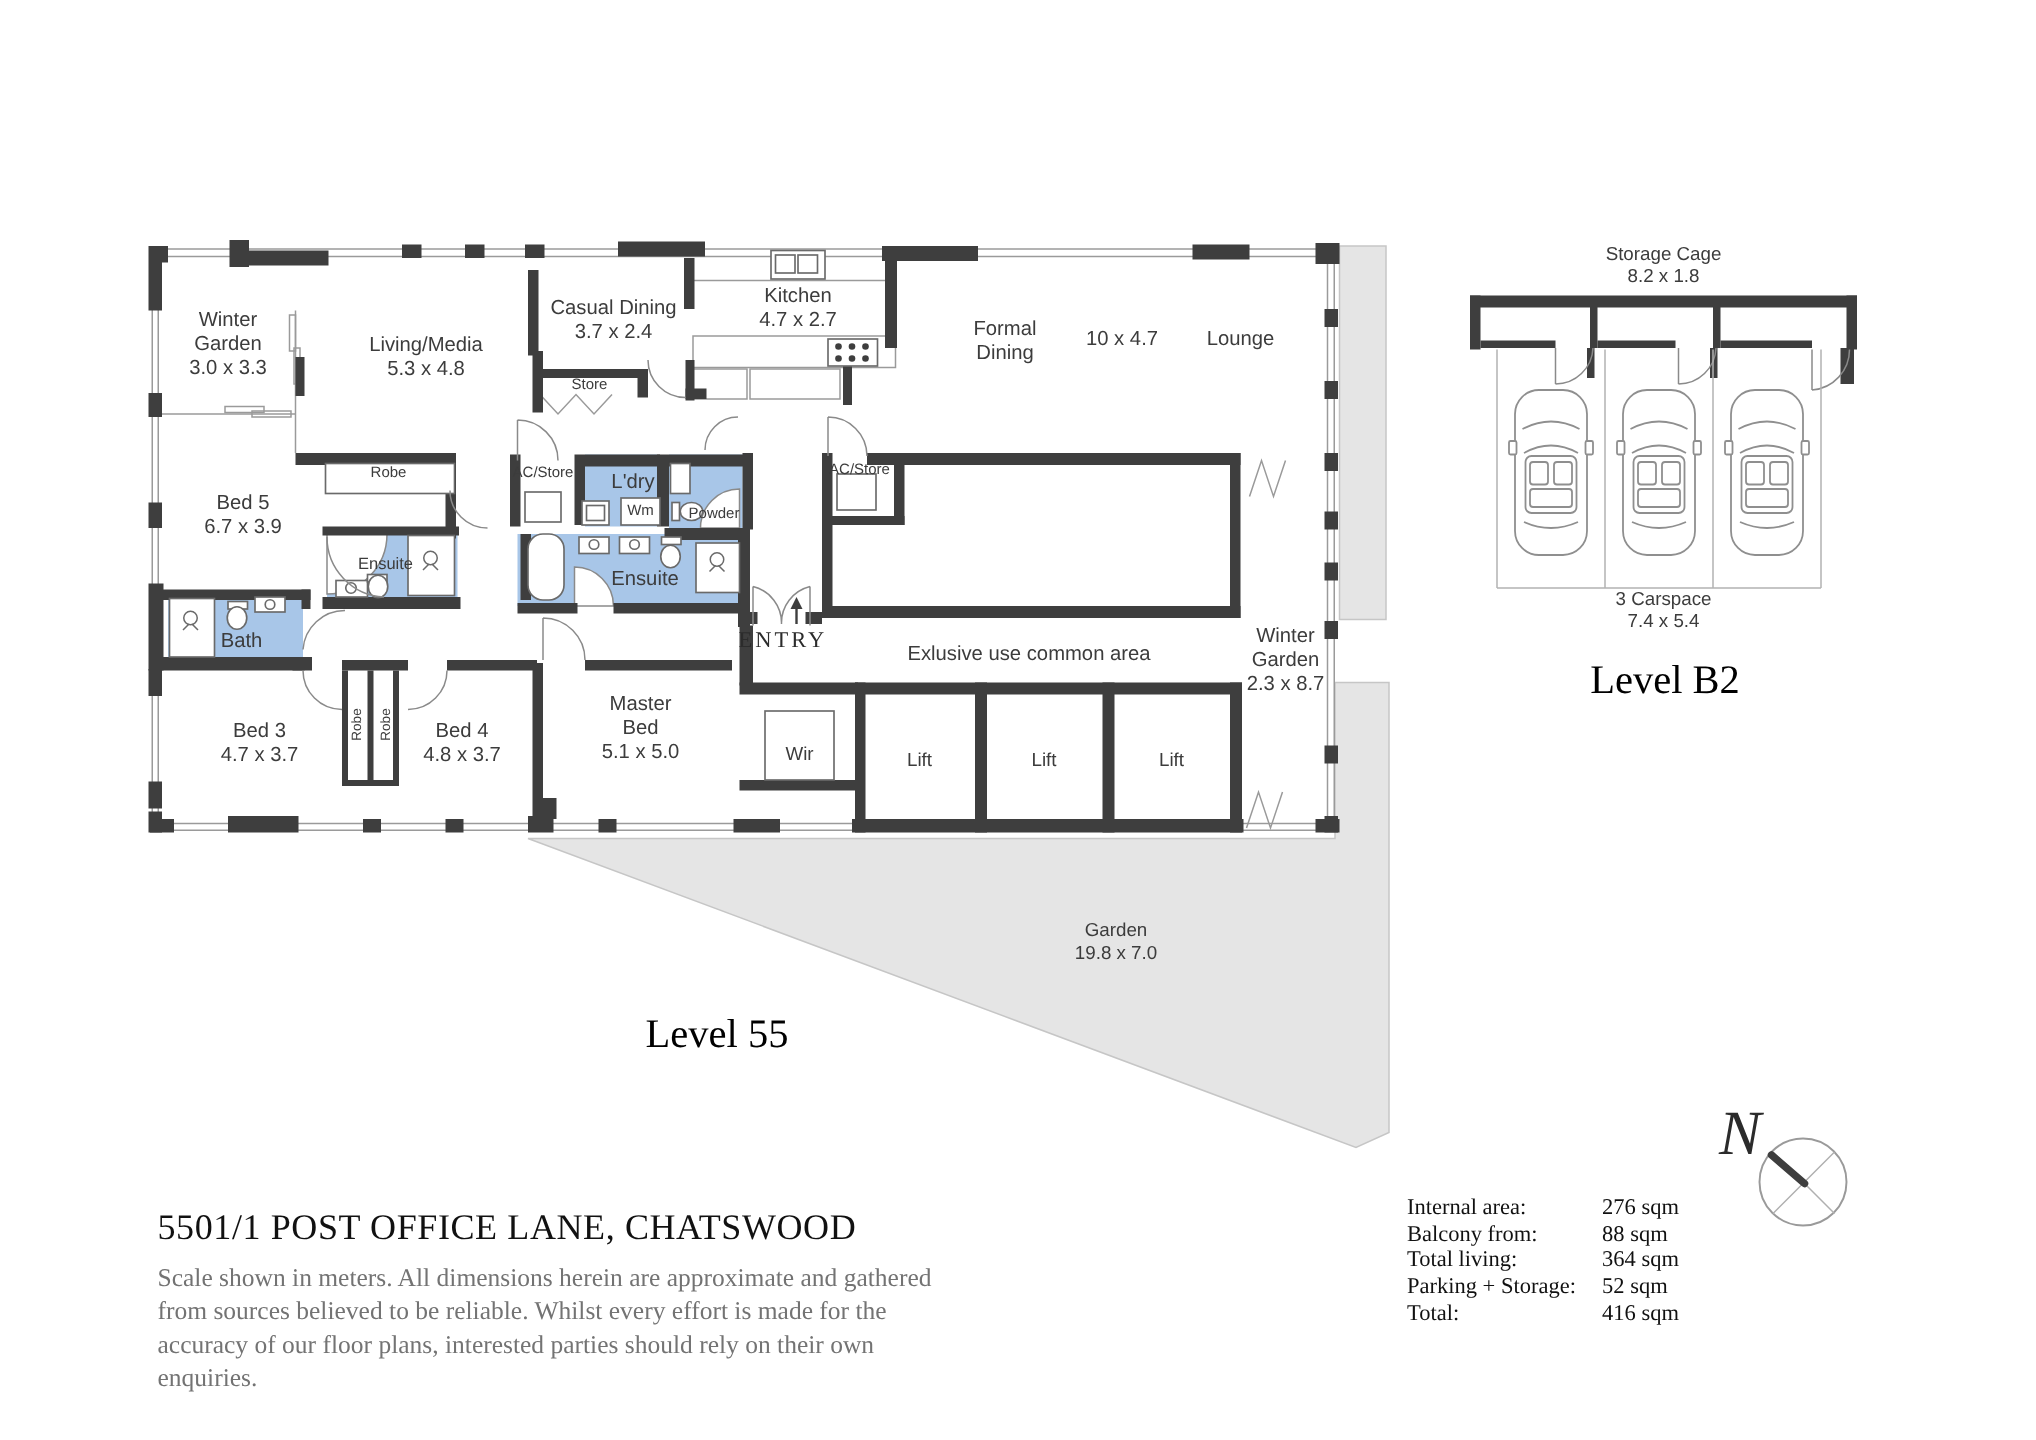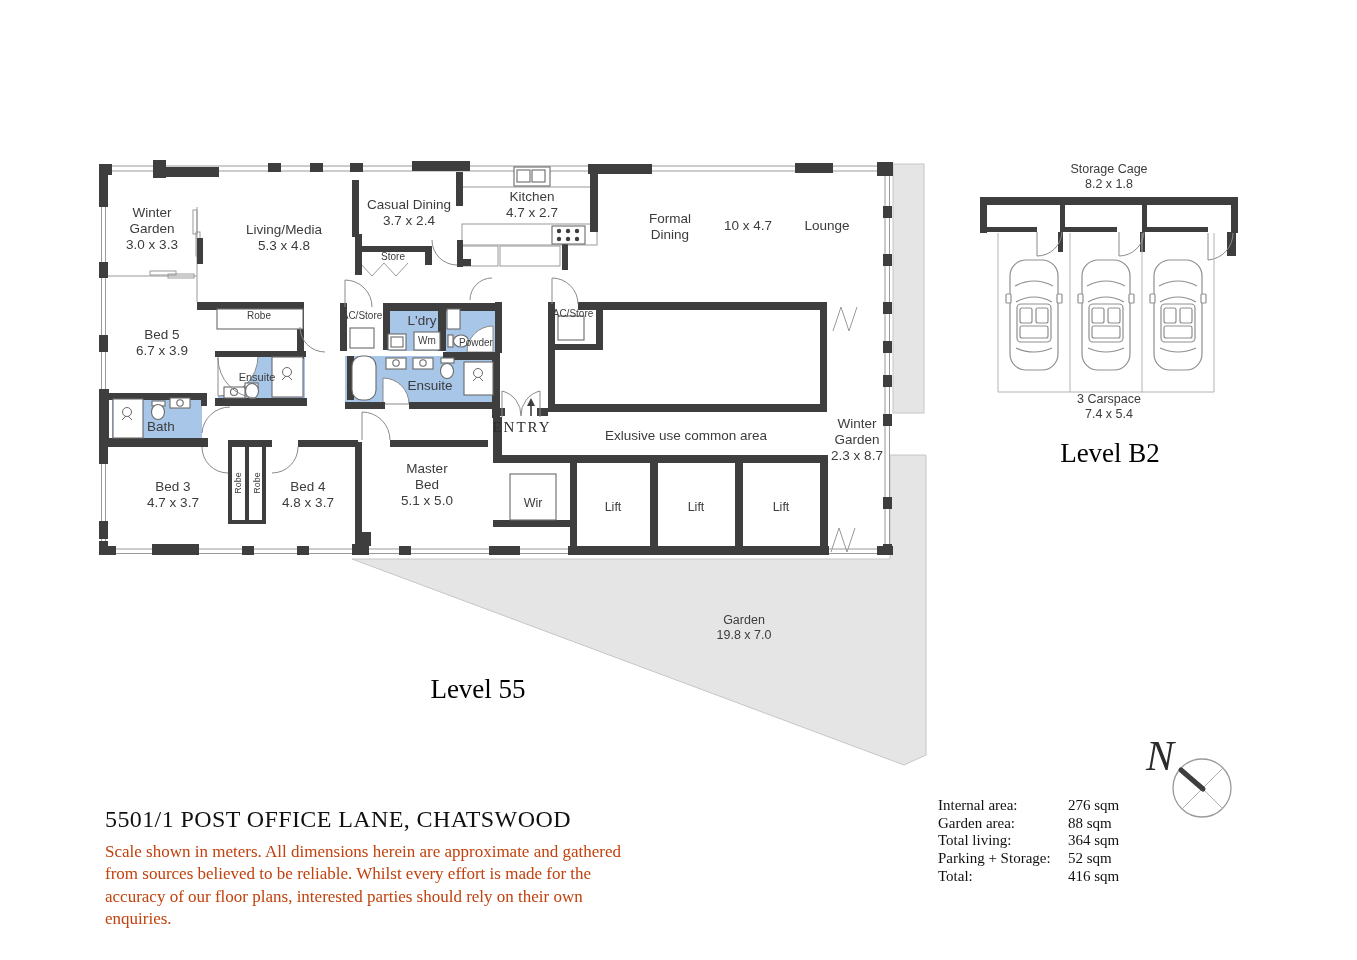--- a/index.html
+++ b/index.html
@@ -16,21 +16,21 @@
   .e2{font-size:11px;}
   .rot{transform:translate(-50%,-50%) rotate(-90deg);font-size:9px;}
   .serif{font-family:"Liberation Serif",serif;color:#000000;}
   .entry{font-size:15px;letter-spacing:2px;color:#2c2c2c;white-space:nowrap;}
   .lvl{font-size:27px;white-space:nowrap;}
   .north{font-size:42px;font-style:italic;color:#2b2b2b;}
   .titleblock{position:absolute;left:105px;top:806px;}
   .title{font-family:"Liberation Serif",serif;font-size:24px;color:#111;
          letter-spacing:.4px;white-space:nowrap;}
   .disclaimer{margin-top:8px;width:548px;font-family:"Liberation Serif",serif;
-              font-size:17px;line-height:1.32;color:#c2410c;}
+              font-size:17px;line-height:1.32;color:#737373;}
   .areas{position:absolute;left:938px;top:797px;font-family:"Liberation Serif",serif;
          font-size:15px;color:#111;}
   .arow{display:flex;line-height:17.7px;}
   .alab{width:130px;}
 </style>
 </head>
 <body>
 
 <div class="page">
 
@@ -330,21 +330,21 @@
   <div class="title">5501/1 POST OFFICE LANE, CHATSWOOD</div>
   <div class="disclaimer">Scale shown in meters. All dimensions herein are approximate and gathered from sources believed to be reliable. Whilst every effort is made for the accuracy of our floor plans, interested parties should rely on their own enquiries.</div>
 </div>
 
 <div class="areas">
   <div class="arow">
         <span class="alab">Internal area:</span>
         <span class="aval">276 sqm</span>
       </div>
   <div class="arow">
-        <span class="alab">Garden area:</span>
+        <span class="alab">Balcony from:</span>
         <span class="aval">88 sqm</span>
       </div>
   <div class="arow">
         <span class="alab">Total living:</span>
         <span class="aval">364 sqm</span>
       </div>
   <div class="arow">
         <span class="alab">Parking + Storage:</span>
         <span class="aval">52 sqm</span>
       </div>

